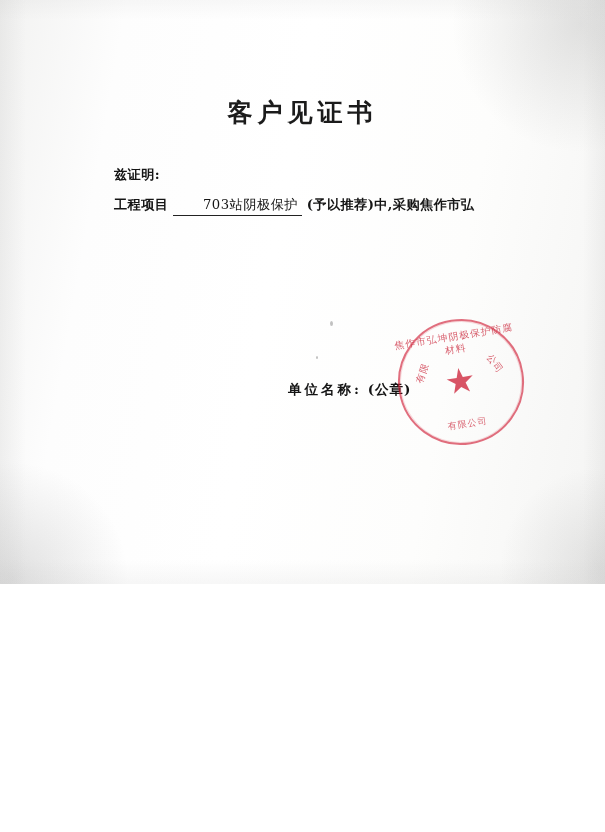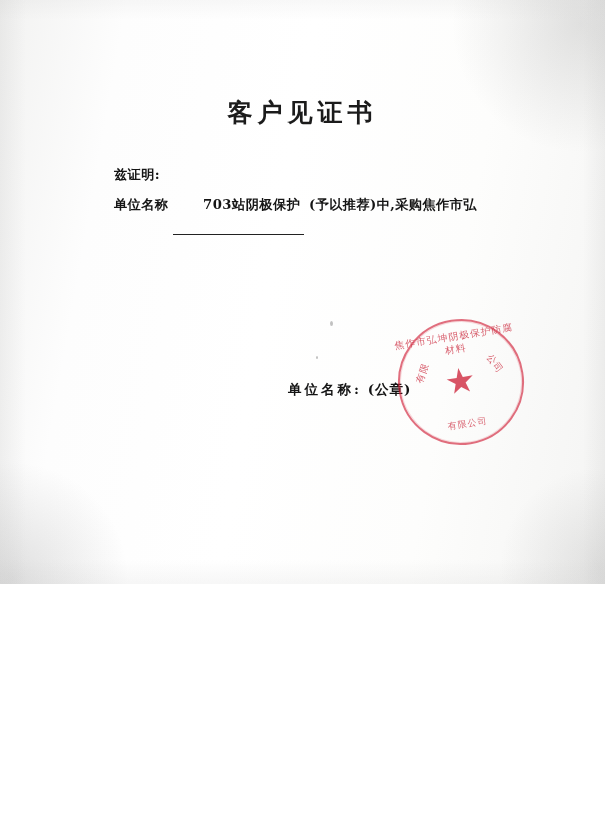--- a/index.html
+++ b/index.html
@@ -67,23 +67,23 @@
   .line {
     white-space: nowrap;
     letter-spacing: 0.4px;
   }
   .line.indent { text-indent: 26px; }
 
   .fill {
     display: inline-block;
     border-bottom: 1px solid #222;
     text-align: center;
-    font-weight: bold;
+    font-weight: normal;
     letter-spacing: 0.5px;
-    padding: 0 4px 19px 4px;
+    padding: 0 4px 0 4px;
     line-height: 20px;
   }
   .fill.w1 { min-width: 118px; }
   .fill.w2 { min-width: 122px; }
 
   .para {
     letter-spacing: 0.4px;
     font-weight: bold;
     margin-top: 30px;
   }
@@ -186,21 +186,21 @@
 
   <div class="title">客户见证书</div>
 
   <div class="body-block">
 
     <div class="line indent">
       <span class="para">兹证明:</span>
     </div>
 
     <div class="line indent">
-      <span class="para">单位名称</span>
+      <span class="para">工程项目</span>
       <span class="fill w1">703站阴极保护</span>
       <span class="para">(予以推荐)中,采购焦作市弘</span>
     </div>
 
 
 
   </div>
 
   <div class="sign-block">
     <div class="sign-row">

